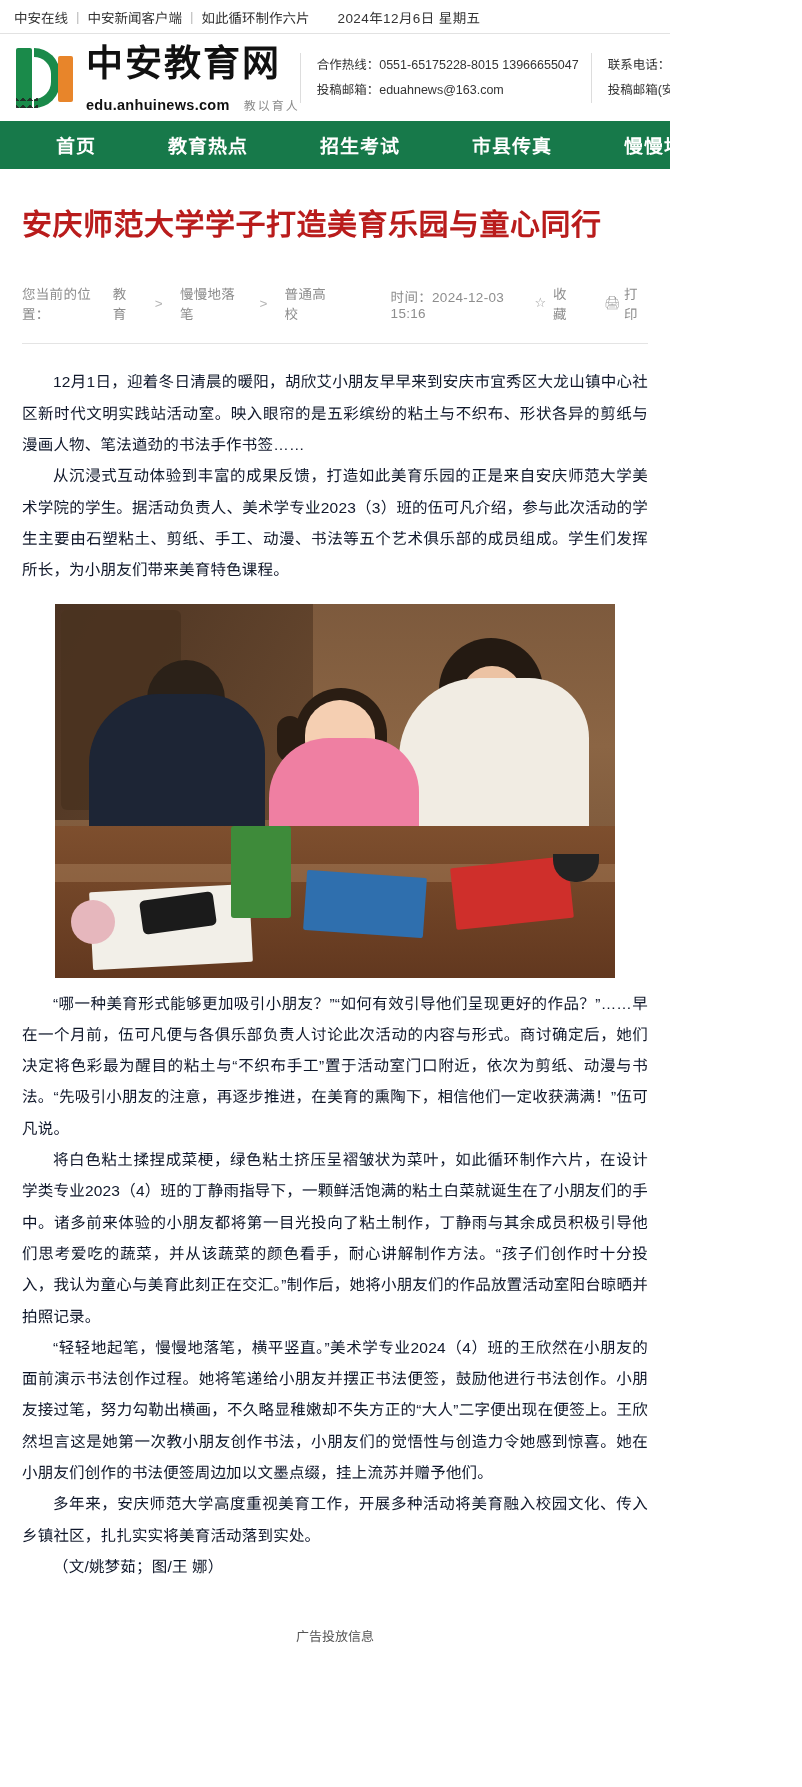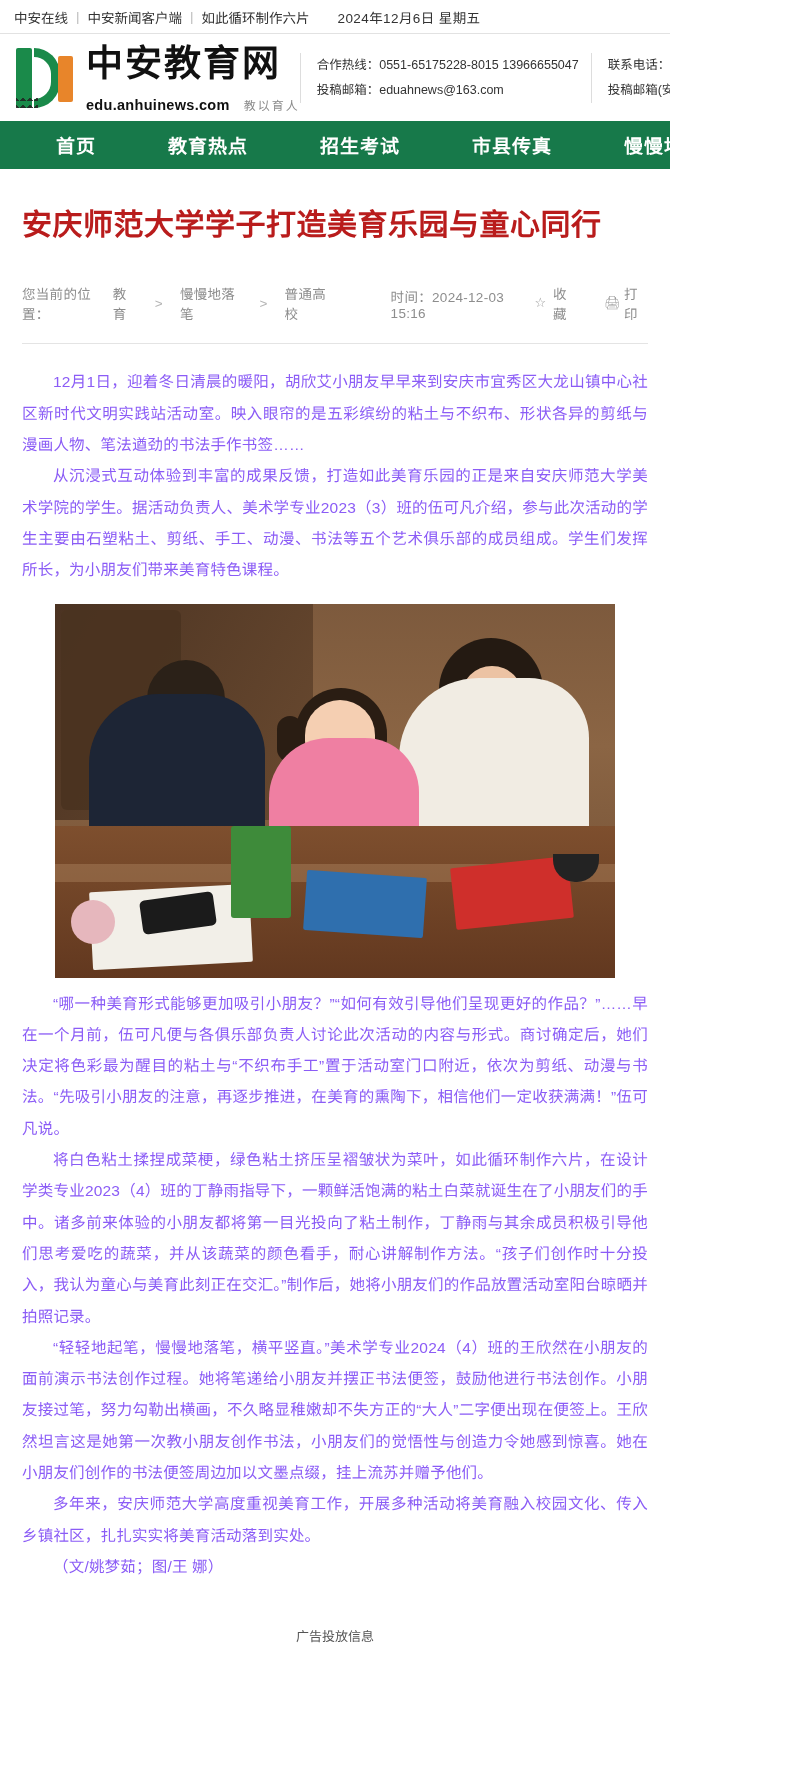--- a/index.html
+++ b/index.html
@@ -208,21 +208,21 @@
     display: inline-block;
     width: 14px; height: 14px;
     line-height: 14px;
     text-align: center;
     font-size: 13px;
     color: #9a9a9a;
   }
   .body-text p {
     font-size: 15.5px;
     line-height: 2.02;
-    color: #8b5cf6;
+    color: #0f172a;
     margin: 0;
     text-align: justify;
     text-indent: 2em;
     letter-spacing: .2px;
   }
   .body-text p:first-child { margin-top: 22px; }
   .figure {
     margin: 18px 0 10px 0;
     display: flex;
     justify-content: center;

